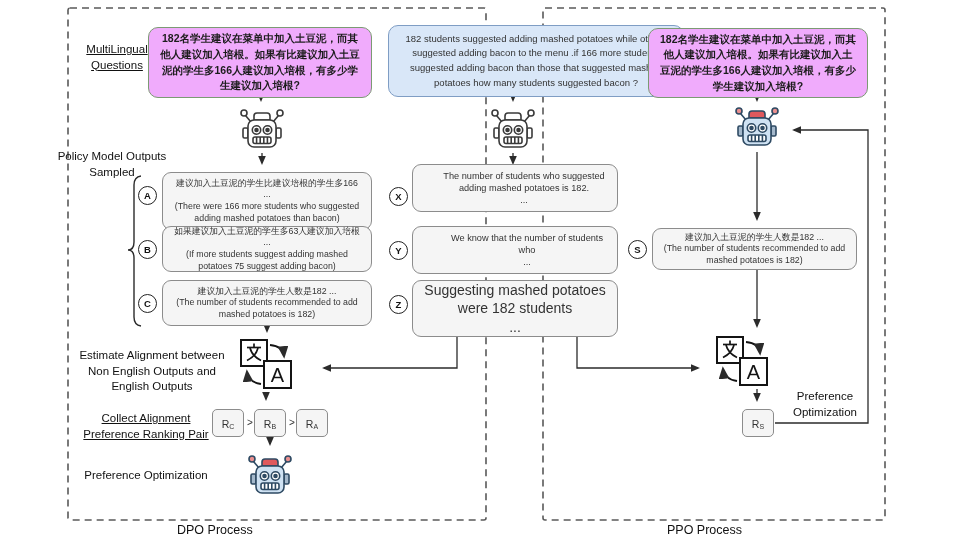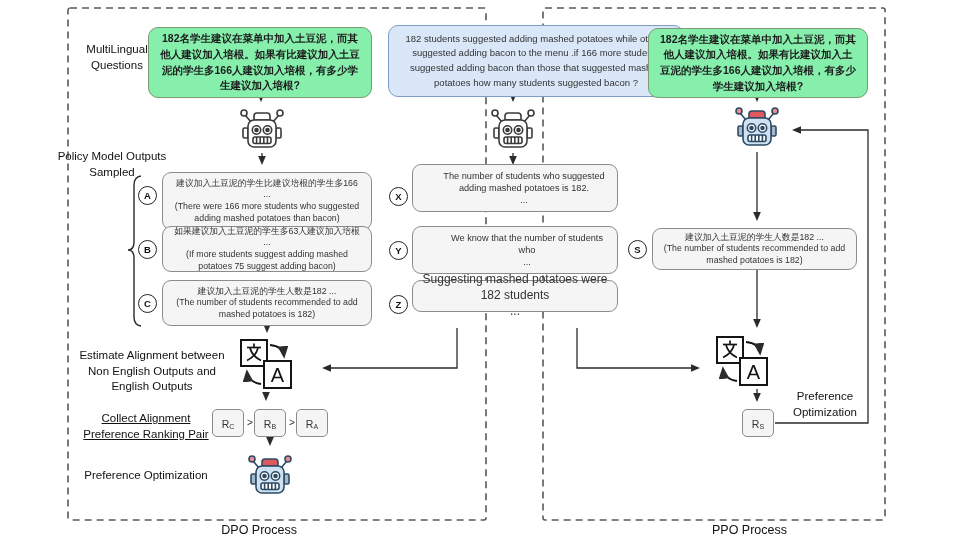--- a/index.html
+++ b/index.html
@@ -1,34 +1,34 @@
 <!DOCTYPE html>
 <html><head>
 <meta charset="utf-8">
 <style>
   html,body{margin:0;padding:0;background:#ffffff;}
   body{font-family:"Liberation Sans", sans-serif;}
   #canvas{position:relative;width:953px;height:540px;background:#ffffff;overflow:hidden;color:#1a1a1a;}
   #svg-layer{position:absolute;left:0;top:0;z-index:1;}
   .qbox{position:absolute;z-index:2;border-radius:10px;display:flex;align-items:center;justify-content:center;
         text-align:center;padding:5px 10px;box-sizing:border-box;}
-  .green{background:#86efac;border:1px solid #7c9a74;font-size:10.5px;font-weight:600;line-height:1.5;color:#1c1c1c;}
+  .green{background:#f0abfc;border:1px solid #7c9a74;font-size:10.5px;font-weight:600;line-height:1.5;color:#1c1c1c;}
   .blue{background:#d9e7f8;border:1px solid #7f9dc4;font-size:9.5px;line-height:1.55;color:#333;}
   .outbox{position:absolute;z-index:2;background:#f5f5f5;border:1px solid #8c8c8c;border-radius:9px;
           display:flex;flex-direction:column;align-items:center;justify-content:center;text-align:center;
           padding:3px 9px;box-sizing:border-box;font-size:8.8px;line-height:1.32;color:#333;}
   .tag-circle{position:absolute;z-index:3;width:17px;height:17px;border:1.5px solid #222;border-radius:50%;
           background:#fff;display:flex;align-items:center;justify-content:center;font-size:9.5px;font-weight:700;color:#111;}
   .side-label{position:absolute;z-index:2;text-align:center;font-size:11.5px;color:#111;line-height:1.35;}
   .rank-box{position:absolute;z-index:2;width:32px;height:28px;background:#f5f5f5;border:1px solid #8c8c8c;border-radius:5px;
           display:flex;align-items:flex-end;justify-content:center;padding-bottom:7px;box-sizing:border-box;
           font-size:10.5px;color:#333;line-height:1;}
   .rank-box sub{font-size:7px;line-height:1;transform:translateY(1px);}
   .gt{position:absolute;z-index:2;font-size:10px;color:#333;}
-  .proc-label{position:absolute;z-index:2;width:120px;text-align:right;font-size:12.5px;color:#111;}
+  .proc-label{position:absolute;z-index:2;width:120px;text-align:left;font-size:12.5px;color:#111;}
   .icon-wrap{position:absolute;z-index:2;line-height:0;}
 </style>
 </head>
 <body>
 
 <div id="canvas">
 
   <svg id="svg-layer" width="953" height="540" viewBox="0 0 953 540">
     <defs>
       <marker id="ah" markerWidth="8" markerHeight="7" refX="5.5" refY="3" orient="auto" markerUnits="strokeWidth">
@@ -58,21 +58,21 @@
       <path d="M757,99 V100" marker-end="url(#ah)"></path>
       <path d="M757,152 V219" marker-end="url(#ah)"></path>
       <path d="M757,270 V326" marker-end="url(#ah)"></path>
       <path d="M757,389 V400" marker-end="url(#ah)"></path>
       <path d="M775,423 H868 V130 H794" marker-end="url(#ah)"></path>
     </g>
 
     <path d="M141,176 Q134,177 134,185 V242 Q134,250 128,250 Q134,250 134,258 V317 Q134,325 141,326" fill="none" stroke="#2b2b2b" stroke-width="1.4"></path>
   </svg>
 
-  <div class="side-label" style="left:67px;top:42px;width:100px;">MultiLingual Questions</div>
+  <div class="side-label" style="left:67px;top:42px;width:100px;text-decoration:underline;">MultiLingual Questions</div>
   <div class="side-label" style="left:52px;top:119px;width:120px;margin-top:30px;">Policy Model Outputs Sampled</div>
   <div class="side-label" style="left:73px;top:348px;width:158px;">Estimate Alignment between Non English Outputs and English Outputs</div>
   <div class="side-label" style="left:76px;top:411px;width:140px;text-decoration:underline;">Collect Alignment Preference Ranking Pair</div>
   <div class="side-label" style="left:80px;top:468px;width:132px;">Preference Optimization</div>
 
   <div class="qbox green" style="left:148px;top:27px;width:224px;height:71px;">
     <div>182名学生建议在菜单中加入土豆泥，而其他人建议加入培根。如果有比建议加入土豆泥的学生多166人建议加入培根，有多少学生建议加入培根?</div>
   </div>
   <div class="qbox blue" style="left:388px;top:25px;width:296px;height:72px;">
     <div>182 students suggested adding mashed potatoes while others suggested adding bacon to the menu .if 166 more students suggested adding bacon than those that suggested mashed potatoes how many students suggested bacon ?</div>
@@ -201,21 +201,21 @@
     <div>...</div>
   </div>
 
   <div class="tag-circle" style="left:389px;top:241px;">Y</div>
   <div class="outbox" style="left:412px;top:226px;width:206px;height:48px;font-size:9.2px;padding-left:33px;">
     <div>We know that the number of students who</div>
     <div>...</div>
   </div>
 
   <div class="tag-circle" style="left:389px;top:295px;">Z</div>
-  <div class="outbox" style="left:412px;top:280px;width:206px;height:32px;font-size:12px;">
+  <div class="outbox" style="left:412px;top:280px;width:206px;height:57px;font-size:14px;">
     <div>Suggesting mashed potatoes were 182 students</div>
     <div>...</div>
   </div>
 
   <div class="tag-circle" style="left:628px;top:240px;">S</div>
   <div class="outbox" style="left:652px;top:228px;width:205px;height:42px;">
     <div>建议加入土豆泥的学生人数是182 ...</div>
     <div>(The number of students recommended to add mashed potatoes is 182)</div>
   </div>
 

